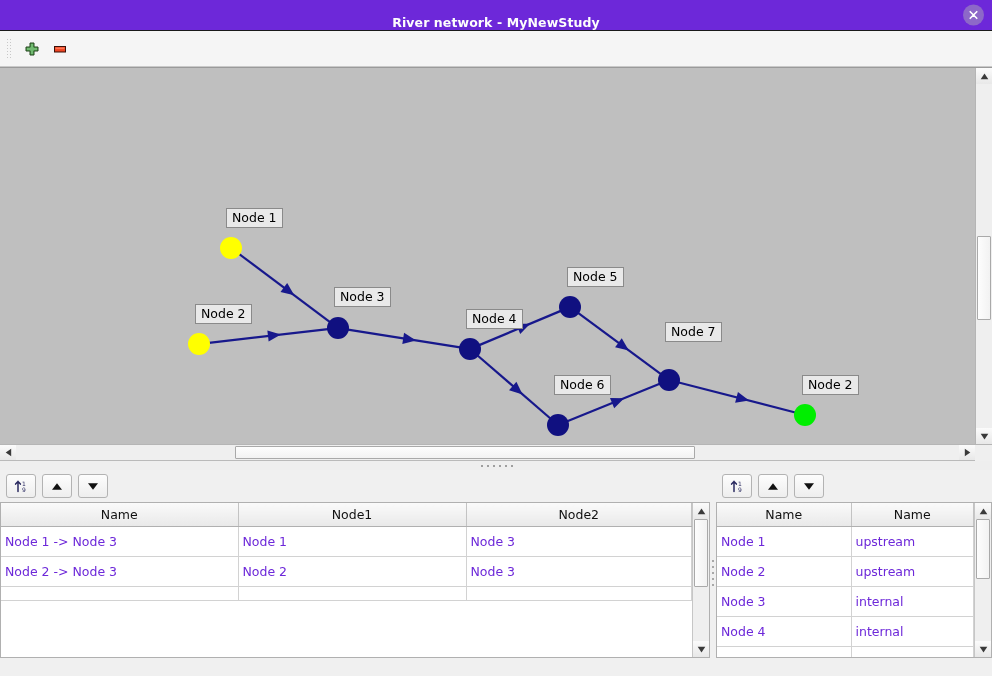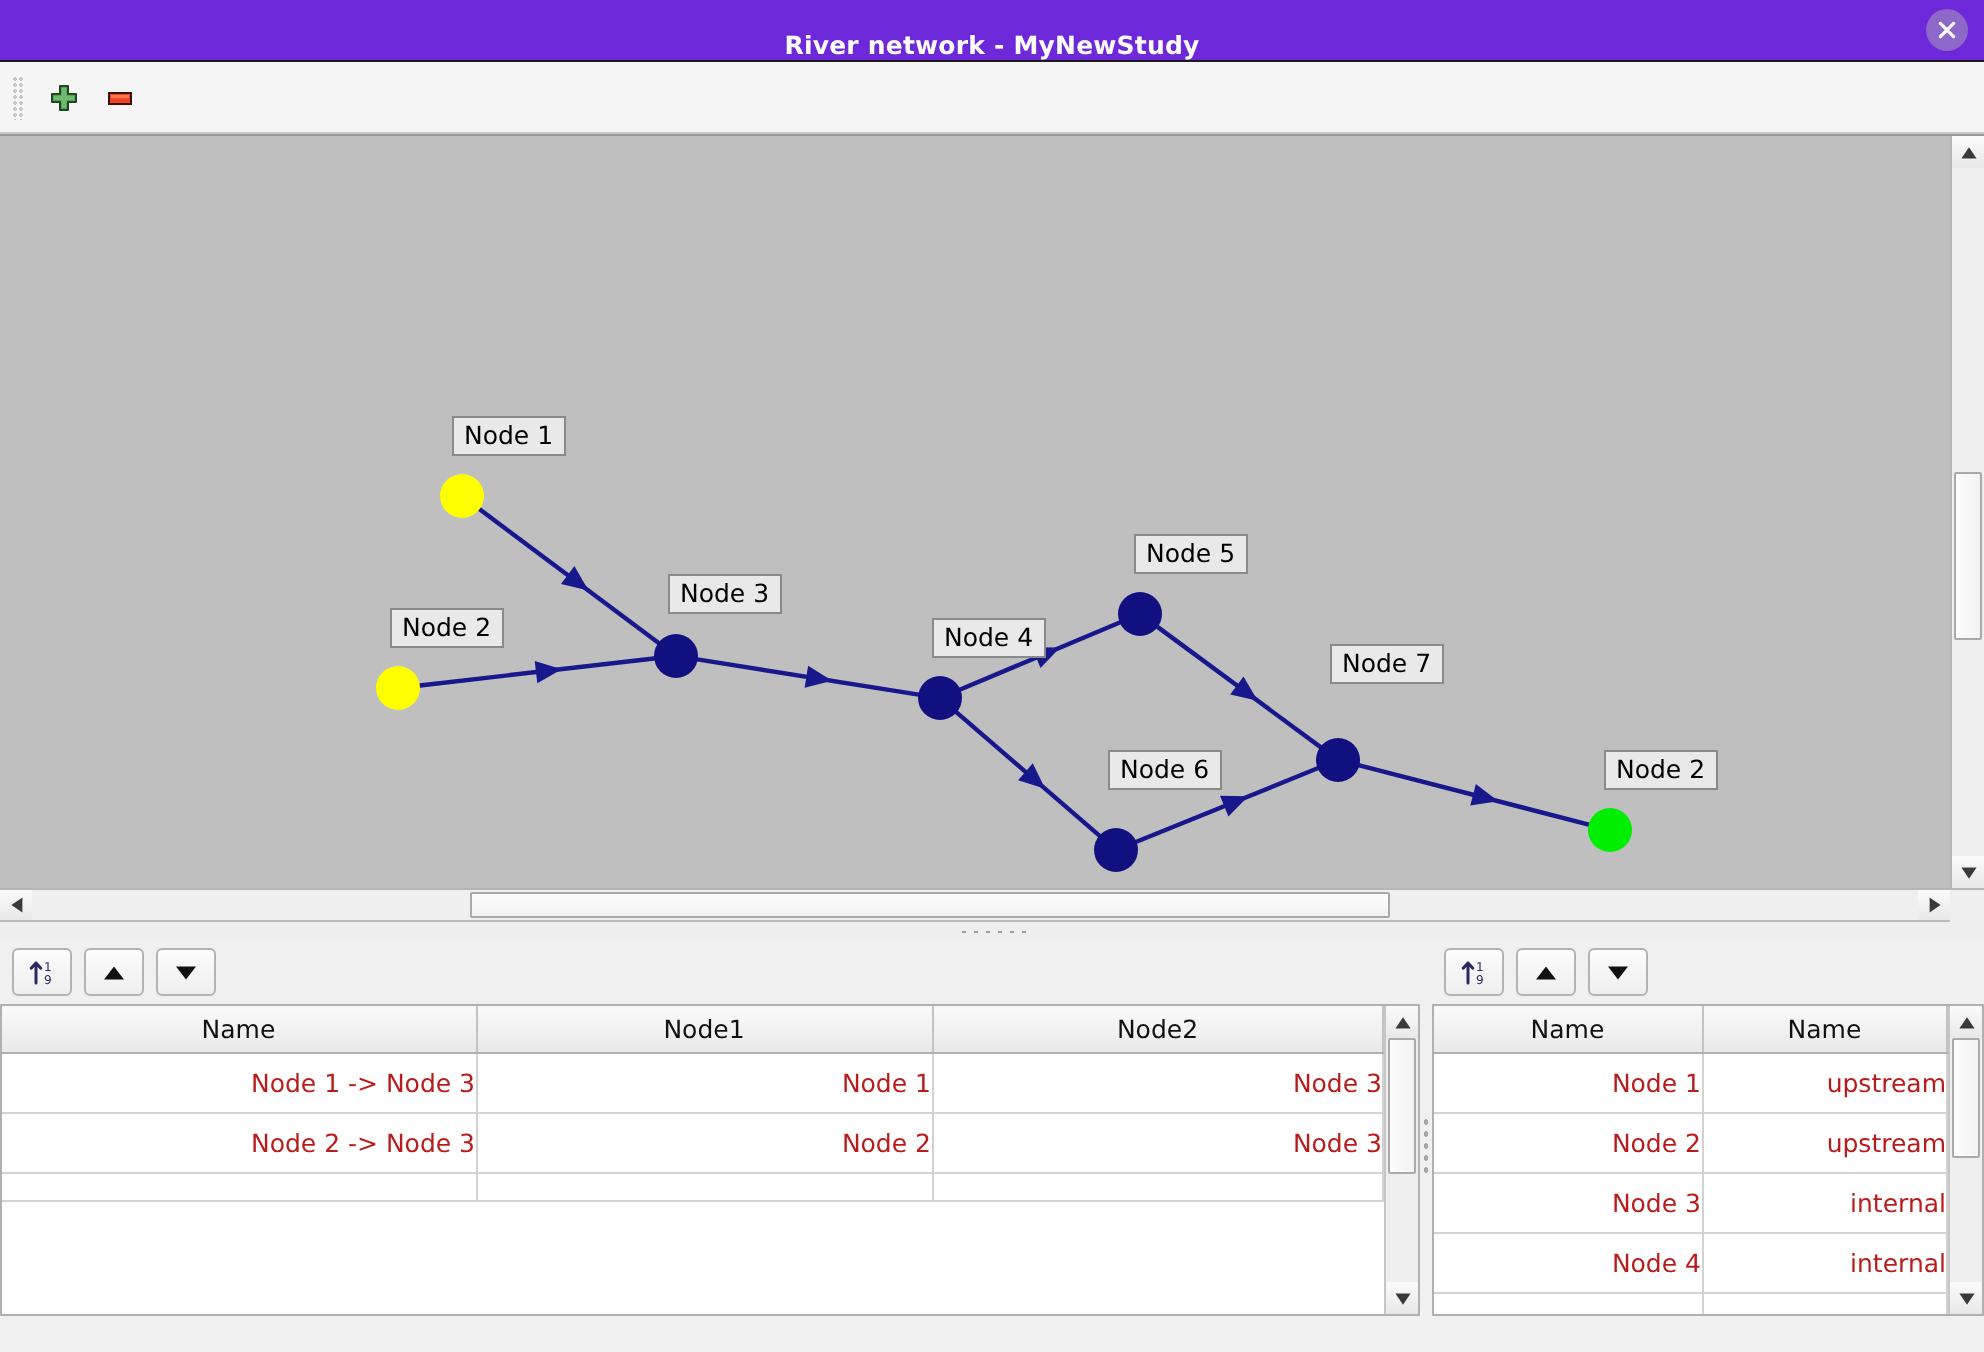--- a/index.html
+++ b/index.html
@@ -216,29 +216,28 @@
     font-size: 12.5px;
     color: #111;
     text-align: center;
     padding: 0;
     cursor: pointer;
   }
   table.grid tbody td {
     height: 30px;
     border-right: 1px solid #d2d2d2;
     border-bottom: 1px solid #d2d2d2;
-    padding: 0 0 0 14px;
-    color: #b91c1c;
+    padding: 0 0 0 4px;
+    color: #6d28d9;
     background: #ffffff;
     white-space: nowrap;
     overflow: hidden;
     text-overflow: ellipsis;
     vertical-align: middle;
     cursor: default;
-    text-align: right;
   }
   tbody tr.blank td { height: 14px; }
 
   .footer-strip {
     flex: 0 0 18px;
     background: #f0f0f0;
   }
 </style>
 </head>
 <body>

